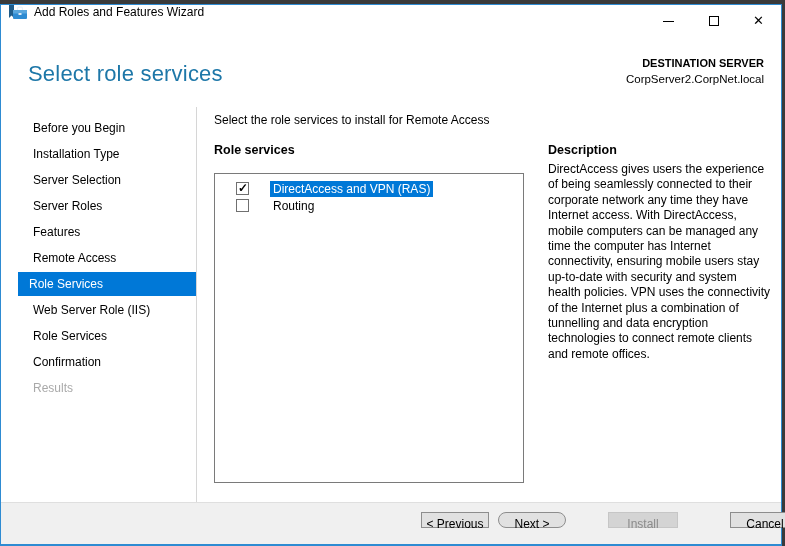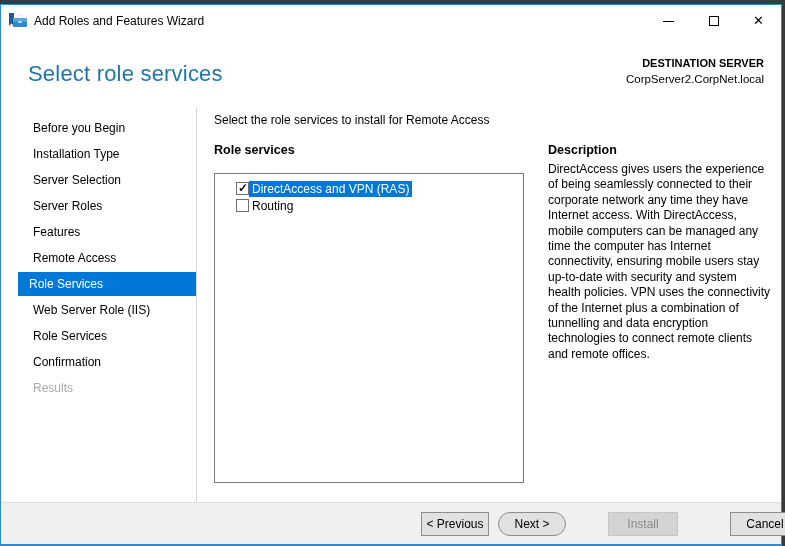--- a/index.html
+++ b/index.html
@@ -6,21 +6,21 @@
   html, body { width: 785px; height: 546px; }
   body { font-family: "Liberation Sans", sans-serif; font-size: 12px; color: #000; }
   .screen { position: relative; width: 785px; height: 546px; background: #3a3a3a; overflow: hidden; }
 
   .window {
     position: absolute; left: 0; top: 4px; width: 782px; height: 542px;
     background: #ffffff; border: 1px solid #2e8bd2; border-bottom-width: 2px;
   }
 
   
-  .titlebar { position: absolute; left: 0; top: 0; width: 100%; height: 31px; background: #ffffff; display: flex; align-items: center; }
+  .titlebar { position: absolute; left: 0; top: 0; width: 100%; height: 31px; background: #ffffff; display: flex; }
   .titlebar-icon { width: 18px; height: 16px; margin-left: 8px; flex: 0 0 auto; }
   .titlebar-title { margin-left: 7px; font-size: 12px; color: #000; white-space: nowrap; }
   .titlebar-controls { margin-left: auto; display: flex; height: 100%; }
   .tb-btn { width: 45px; height: 100%; display: flex; align-items: center; justify-content: center; color: #000; font-size: 13px; cursor: default; }
   .min-glyph { display: block; width: 11px; border-top: 1px solid #000; margin-top: 1px; }
   .max-glyph { display: block; width: 10px; height: 10px; border: 1px solid #000; }
   .close-glyph { font-size: 13px; line-height: 1; }
 
   
   .page-title { position: absolute; left: 27px; top: 56px; font-size: 22px; font-weight: 400; color: #1d77a8; letter-spacing: 0.2px; }
@@ -38,29 +38,29 @@
   
   .instruction { position: absolute; left: 213px; top: 108px; font-size: 12px; }
   .section-label { position: absolute; font-size: 12.5px; font-weight: bold; }
   .role-services-label { left: 213px; top: 138px; }
   .description-label { left: 547px; top: 138px; }
 
   .listbox { position: absolute; left: 213px; top: 168px; width: 310px; height: 310px; background: #ffffff; border: 1px solid #7a7a7a; padding-top: 6px; }
   .lb-row { display: flex; align-items: center; height: 17px; padding-left: 21px; }
   .checkbox { width: 13px; height: 13px; border: 1px solid #707070; background: #ffffff; position: relative; flex: 0 0 auto; }
   .checkbox.checked::after { content: "✓"; position: absolute; left: 1px; top: -2px; font-size: 12px; font-weight: bold; color: #000; }
-  .lb-label { margin-left: 0; padding: 1px 3px; white-space: nowrap; }
+  .lb-label { margin-left: 21px; padding: 1px 3px; white-space: nowrap; }
   .lb-row.selected .lb-label { background: #0078d7; color: #ffffff; }
 
   
   .description-text { position: absolute; left: 547px; top: 157px; width: 224px; font-size: 12px; line-height: 15.4px; color: #000; }
 
   
   .footer { position: absolute; left: 0; bottom: 0; width: 100%; height: 42px; background: #f0f0f0; border-top: 1px solid #dfdfdf; }
-  .btn { position: absolute; top: 9px; height: 24px; background: #e1e1e1; border: 1px solid #8d8d8d; font-family: "Liberation Sans", sans-serif; font-size: 12px; color: #000; line-height: 22px; cursor: default; }
+  .btn { position: absolute; top: 9px; height: 16px; background: #e1e1e1; border: 1px solid #8d8d8d; font-family: "Liberation Sans", sans-serif; font-size: 12px; color: #000; line-height: 22px; cursor: default; }
   .btn.disabled { background: #d4d4d4; border-color: #c6c6c6; color: #8b8b8b; }
   .btn-previous { left: 420px; width: 68px; }
   .btn-next { left: 497px; width: 68px; border-radius: 12px; }
   .btn-install { left: 607px; width: 70px; }
   .btn-cancel { left: 729px; width: 70px; }
 </style>
 </head>
 <body>
 
 <div class="screen">

